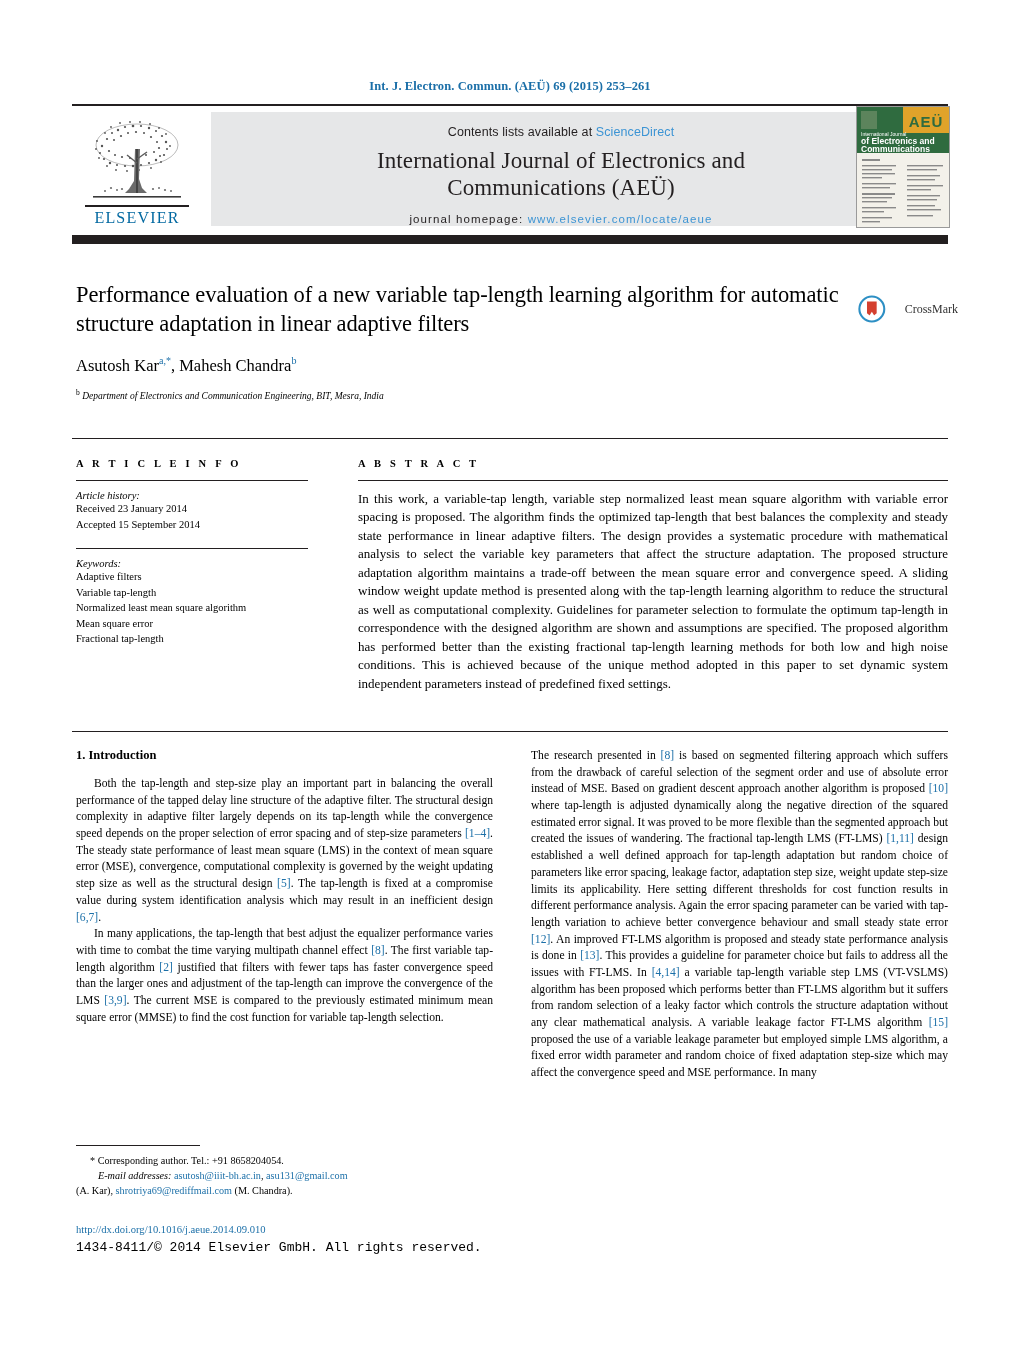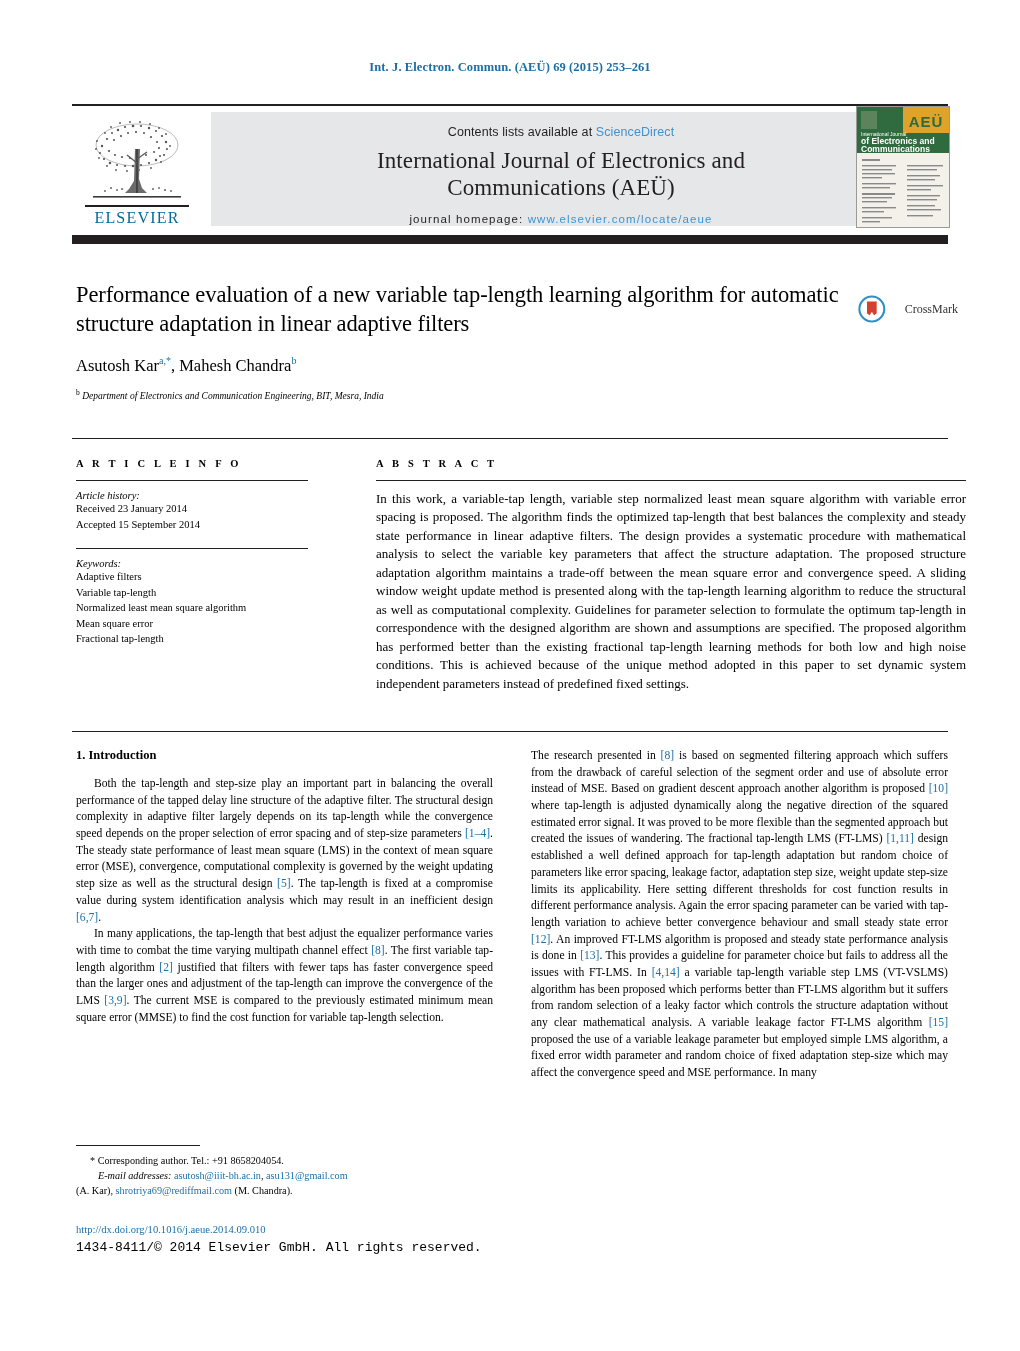--- a/index.html
+++ b/index.html
@@ -22,21 +22,21 @@
     box-sizing: border-box;
   }
 
   
   .running-head {
     text-align: center;
     color: #1b6fa8;
     font-family: "Liberation Serif", serif;
     font-size: 12.5px;
     font-weight: bold;
-    padding-top: 60px;
+    padding-top: 79px;
     letter-spacing: 0.1px;
   }
 
   
   .journal-header {
     position: absolute;
     left: 72px;
     top: 104px;
     width: 876px;
     height: 124px;
@@ -193,21 +193,21 @@
   #rule-above-info { top: 438px; }
 
   .info-col {
     position: absolute;
     left: 76px;
     top: 458px;
     width: 232px;
   }
   .abs-col {
     position: absolute;
-    left: 376px;
+    left: 358px;
     top: 458px;
     width: 590px;
   }
   .sec-caps {
     font-family: "Liberation Serif", serif;
     font-weight: bold;
     font-size: 10.5px;
     letter-spacing: 3.2px;
     color: #000;
   }

